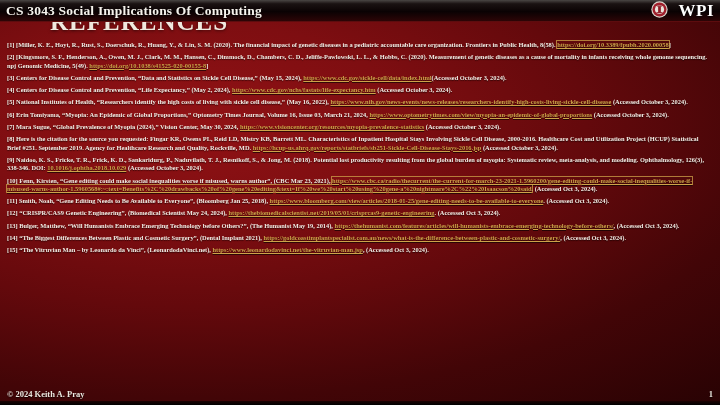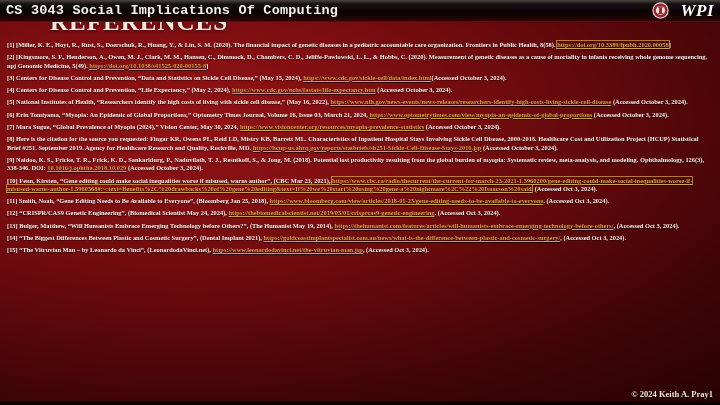--- a/index.html
+++ b/index.html
@@ -12,23 +12,23 @@
   
   .topbar{
     position:absolute;top:0;left:0;width:100%;height:22px;
     display:flex;align-items:center;justify-content:space-between;
     padding:0 6px;box-sizing:border-box;
     background:linear-gradient(180deg,#4a4644 0%,#1a1212 18%,#0a0203 55%,#2c0506 100%);
     border-bottom:1px solid #5d0c0e;
   }
   .course-title{
     color:#f5f2ec;font-size:13.5px;font-weight:bold;letter-spacing:0.2px;
-    text-shadow:0 1px 2px rgba(0,0,0,.8);white-space:nowrap;font-family:Liberation Mono, monospace;
+    text-shadow:0 1px 2px rgba(0,0,0,.8);white-space:nowrap;
   }
-  .logo{display:flex;align-items:center;gap:11px;font-style:italic;}
+  .logo{display:flex;gap:11px;}
   .logo svg{display:block;}
   .logo-text{
     color:#ffffff;font-size:17px;font-weight:bold;letter-spacing:0.5px;
     text-shadow:0 1px 2px rgba(0,0,0,.7);
   }
   
   .heading{
     margin:8px 0 5px 50px;
     color:#efe9df;font-size:25px;font-weight:600;letter-spacing:1px;
     text-shadow:0 1px 3px rgba(0,0,0,.55);
@@ -46,21 +46,21 @@
   }
   .ref .link{
     color:#cda349;text-decoration:underline;cursor:pointer;
   }
   .ref .link.boxed{
     outline:1px solid rgba(205,163,73,.75);outline-offset:0px;
   }
   
   .footer{
     position:absolute;left:7px;right:7px;bottom:6px;
-    display:flex;justify-content:flex-end;align-items:flex-end;
+    display:flex;justify-content:space-between;align-items:flex-end;
     color:#ece7df;font-size:8.5px;font-weight:600;
     text-shadow:0 1px 1px rgba(0,0,0,.7);
   }
   .bottom-strip{
     position:absolute;left:0;bottom:0;width:100%;height:4px;
     background:linear-gradient(180deg,#1c0202,#000);
   }
 </style>
 </head>
 <body>

